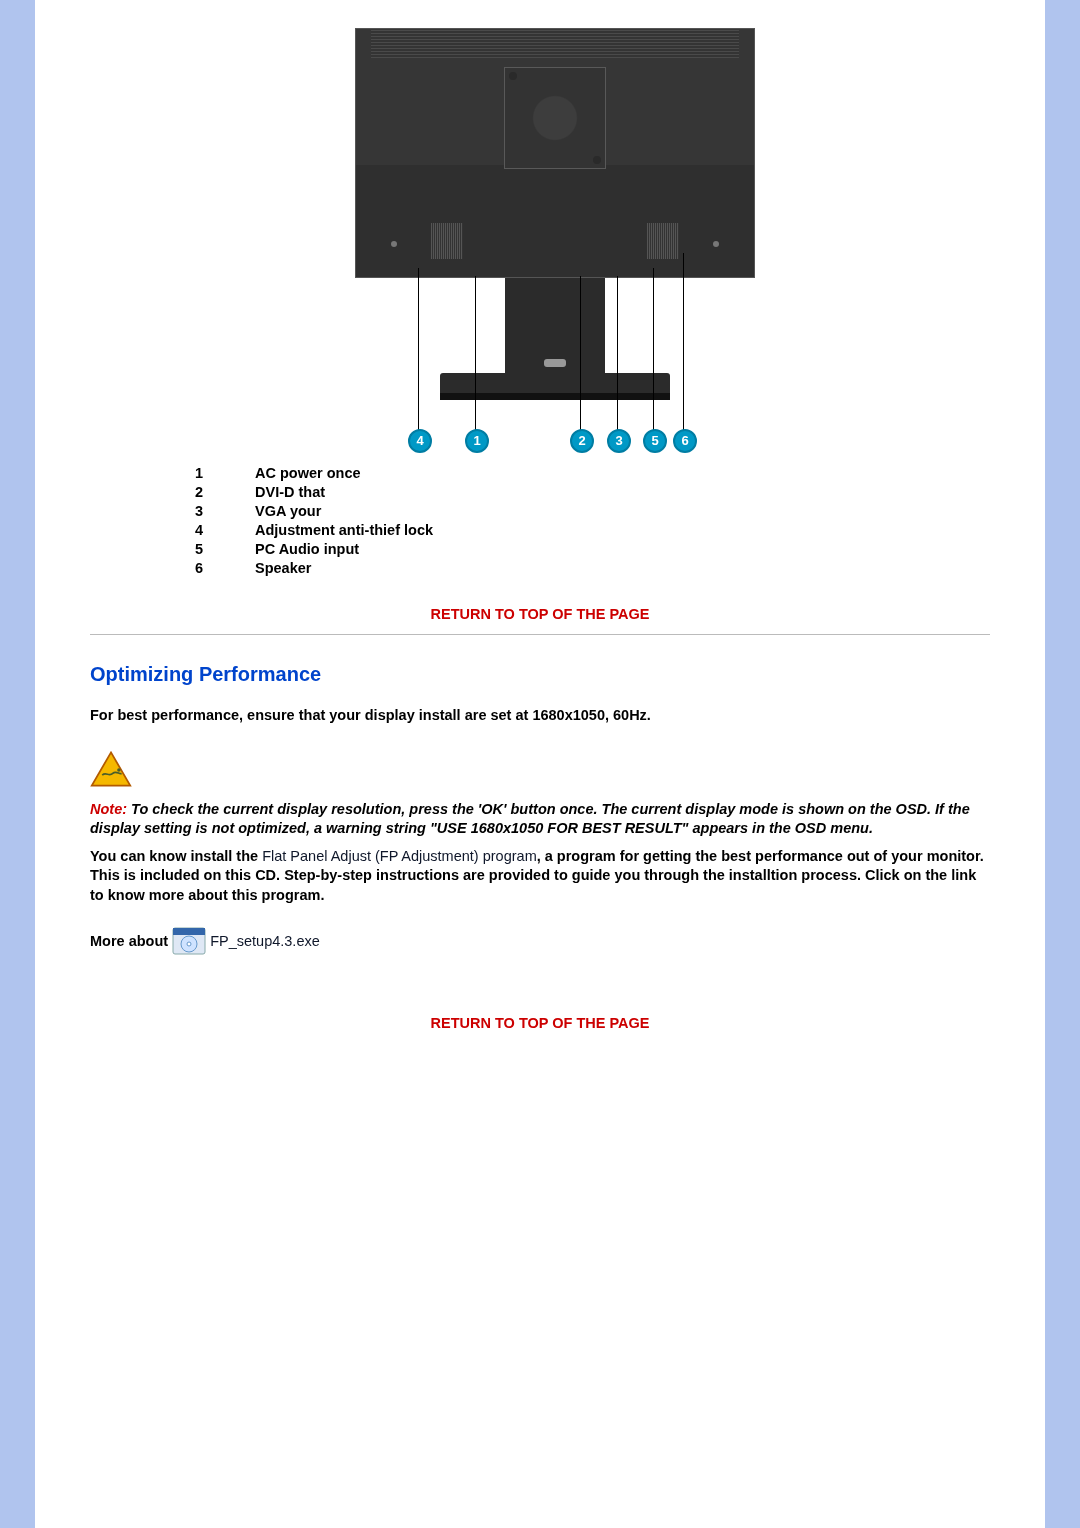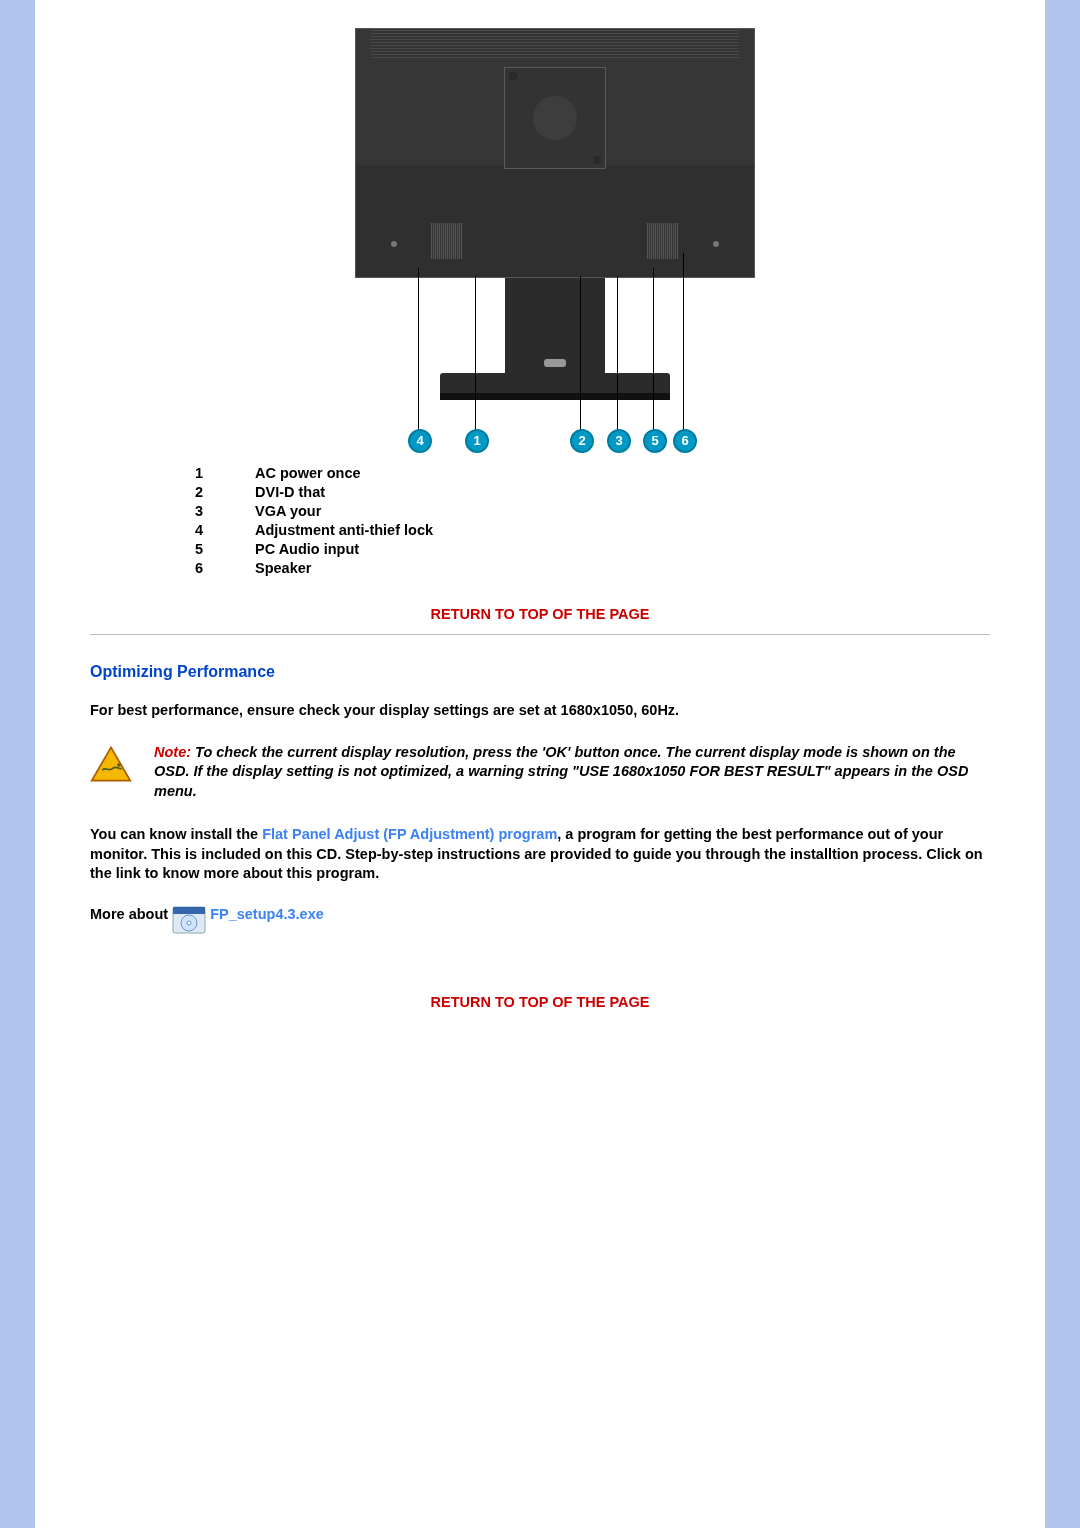--- a/index.html
+++ b/index.html
@@ -105,52 +105,52 @@
     font-weight: bold;
     font-size: 14.5px;
     margin: 30px 0 12px 0;
   }
   hr.sep {
     border: none; border-top: 1px solid #bbb; margin: 6px 0 28px 0;
   }
   .section-head {
     color: #0044cc;
     font-weight: bold;
-    font-size: 16px;
+    font-size: 20px;
     margin-bottom: 20px;
   }
   .body-text {
     font-weight: bold;
     font-size: 14.5px;
     line-height: 1.35;
     margin-bottom: 22px;
   }
   .note-row {
-    display:flex; gap:22px; margin-bottom:24px;
+    display:flex; gap:8px; margin-bottom:8px;flex-direction:column;
   }
   .warn-icon {
     flex: 0 0 42px;
     margin-top:2px;
   }
   .note-text {
     font-style: italic;
     font-weight: bold;
     font-size: 14.5px;
     line-height:1.35;
   }
   .note-text .note-pref {
     font-style: italic;
     color: #cc0000;
   }
   .link-blue {
-    color: #3b82f6;
-    font-weight: bold;
+    color: #0f172a;
+    font-weight: normal;
   }
   .more-row {
-    display:flex; align-items:flex-start; gap:4px;
+    display:flex; align-items:center; gap:4px;
     font-weight:bold; font-size:14.5px;
     margin-top: 6px;
   }
   .cd-icon { width:34px; height:28px; }
   .ret-link2 {
     text-align: center;
     color: #cc0000;
     font-weight: bold;
     font-size: 14.5px;
     margin: 60px 0 12px 0;
@@ -218,21 +218,21 @@
         <div class="legend-num">6</div>
         <div class="legend-lbl">Speaker</div>
       </div>
     </div>
 
     <div class="ret-link">RETURN TO TOP OF THE PAGE</div>
     <hr class="sep">
 
     <div class="section-head">Optimizing Performance</div>
 
-    <div class="body-text">For best performance, ensure check your display settings are set at 1680x1050, 60Hz.</div>
+    <div class="body-text">For best performance, ensure that your display install are set at 1680x1050, 60Hz.</div>
 
     <div class="note-row">
       <div class="warn-icon">
         <svg viewBox="0 0 48 42" width="42" height="38">
           <polygon points="24,2 46,40 2,40" fill="#f5b800" stroke="#b35a00" stroke-width="2"></polygon>
           <path d="M14 28 C 18 24, 22 30, 26 26 C 30 22, 34 28, 36 26" fill="none" stroke="#4a5d2a" stroke-width="2"></path>
           <circle cx="33" cy="22" r="2" fill="#4a5d2a"></circle>
         </svg>
       </div>
       <div class="note-text">

